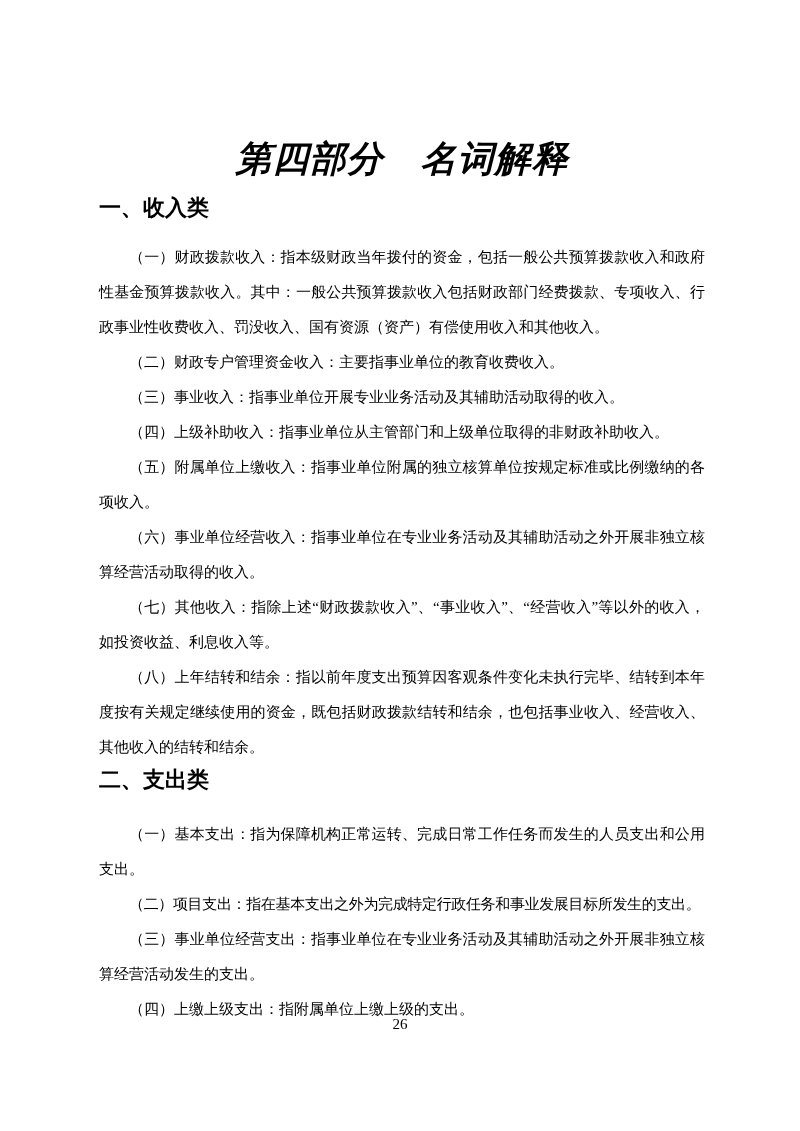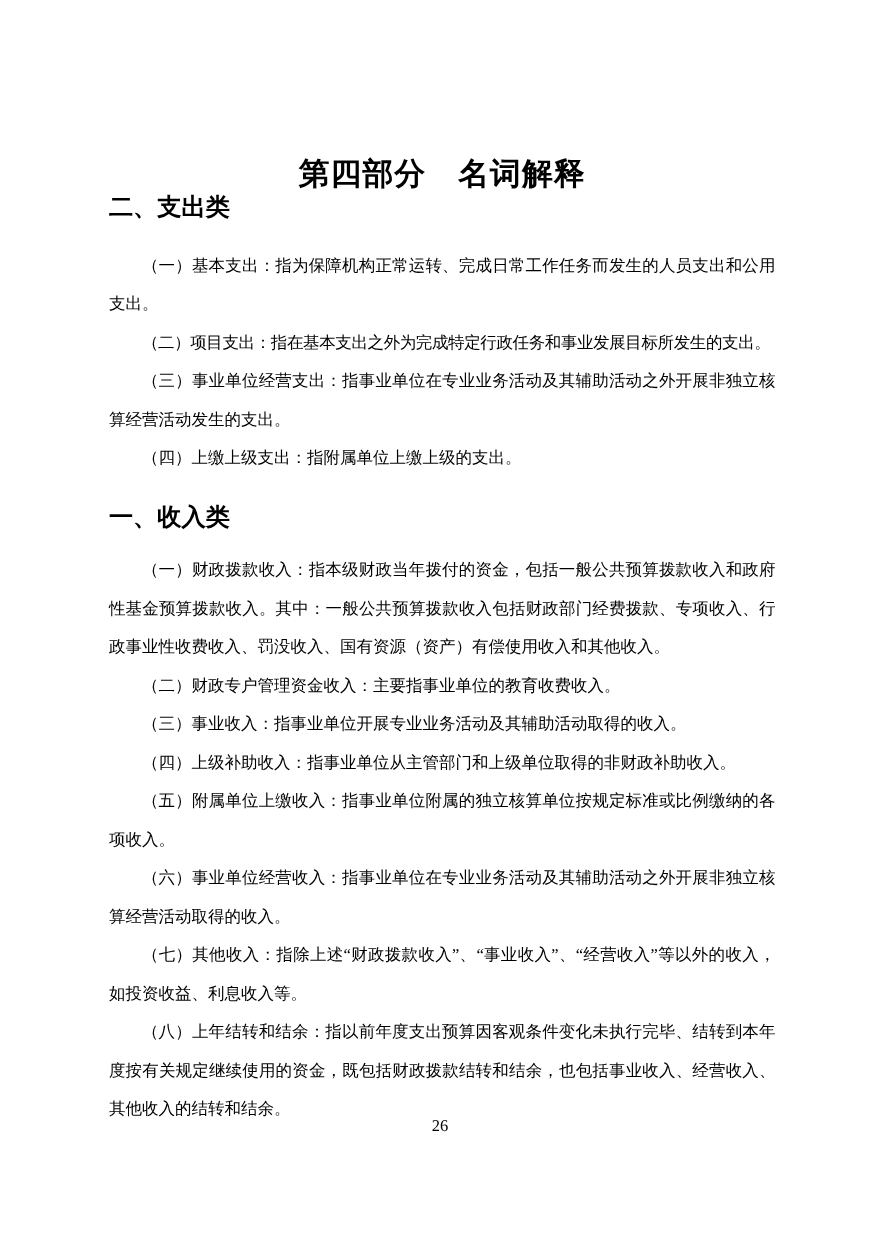--- a/index.html
+++ b/index.html
@@ -15,25 +15,26 @@
     color: #000000;
     font-family: "Liberation Serif", "DejaVu Serif", serif;
     overflow: hidden;
     box-sizing: border-box;
   }
   .content {
     padding: 0 95px 0 99px; 
   }
   .doc-title {
     margin: 145px 0 0 0;
-    font-size: 28px;
+    font-size: 36px;
     line-height: 28px;
     font-weight: bold;
     text-align: center;
     letter-spacing: 1px;
+    font-style: italic;
   }
   .section-heading {
     font-size: 22px;
     line-height: 22px;
     font-weight: bold;
     margin: 0;
   }
   .heading-income  { margin-top: 24px; }
   .heading-expense { margin-top: 4px; }
   .section-body {
@@ -66,39 +67,39 @@
 </style>
 </head>
 <body>
 
 <div class="page">
   <div class="content">
 
     <h1 class="doc-title">第四部分　名词解释</h1>
 
     <section>
-      <h2 class="section-heading heading-expense">二、支出类</h2>
-      <div class="section-body second">
-        <p>（一）基本支出：指为保障机构正常运转、完成日常工作任务而发生的人员支出和公用支出。</p>
-        <p class="tight">（二）项目支出：指在基本支出之外为完成特定行政任务和事业发展目标所发生的支出。</p>
-        <p>（三）事业单位经营支出：指事业单位在专业业务活动及其辅助活动之外开展非独立核算经营活动发生的支出。</p>
-        <p>（四）上缴上级支出：指附属单位上缴上级的支出。</p>
-      </div>
-    </section>
-
-    <section>
       <h2 class="section-heading heading-income">一、收入类</h2>
       <div class="section-body">
         <p>（一）财政拨款收入：指本级财政当年拨付的资金，包括一般公共预算拨款收入和政府性基金预算拨款收入。其中：一般公共预算拨款收入包括财政部门经费拨款、专项收入、行政事业性收费收入、罚没收入、国有资源（资产）有偿使用收入和其他收入。</p>
         <p>（二）财政专户管理资金收入：主要指事业单位的教育收费收入。</p>
         <p>（三）事业收入：指事业单位开展专业业务活动及其辅助活动取得的收入。</p>
         <p>（四）上级补助收入：指事业单位从主管部门和上级单位取得的非财政补助收入。</p>
         <p>（五）附属单位上缴收入：指事业单位附属的独立核算单位按规定标准或比例缴纳的各项收入。</p>
         <p>（六）事业单位经营收入：指事业单位在专业业务活动及其辅助活动之外开展非独立核算经营活动取得的收入。</p>
         <p>（七）其他收入：指除上述“财政拨款收入”、“事业收入”、“经营收入”等以外的收入，如投资收益、利息收入等。</p>
         <p>（八）上年结转和结余：指以前年度支出预算因客观条件变化未执行完毕、结转到本年度按有关规定继续使用的资金，既包括财政拨款结转和结余，也包括事业收入、经营收入、其他收入的结转和结余。</p>
       </div>
     </section>
 
+    <section>
+      <h2 class="section-heading heading-expense">二、支出类</h2>
+      <div class="section-body second">
+        <p>（一）基本支出：指为保障机构正常运转、完成日常工作任务而发生的人员支出和公用支出。</p>
+        <p class="tight">（二）项目支出：指在基本支出之外为完成特定行政任务和事业发展目标所发生的支出。</p>
+        <p>（三）事业单位经营支出：指事业单位在专业业务活动及其辅助活动之外开展非独立核算经营活动发生的支出。</p>
+        <p>（四）上缴上级支出：指附属单位上缴上级的支出。</p>
+      </div>
+    </section>
+
   </div>
 
   <div class="page-footer">26</div>
 </div>
 
 </body></html>

